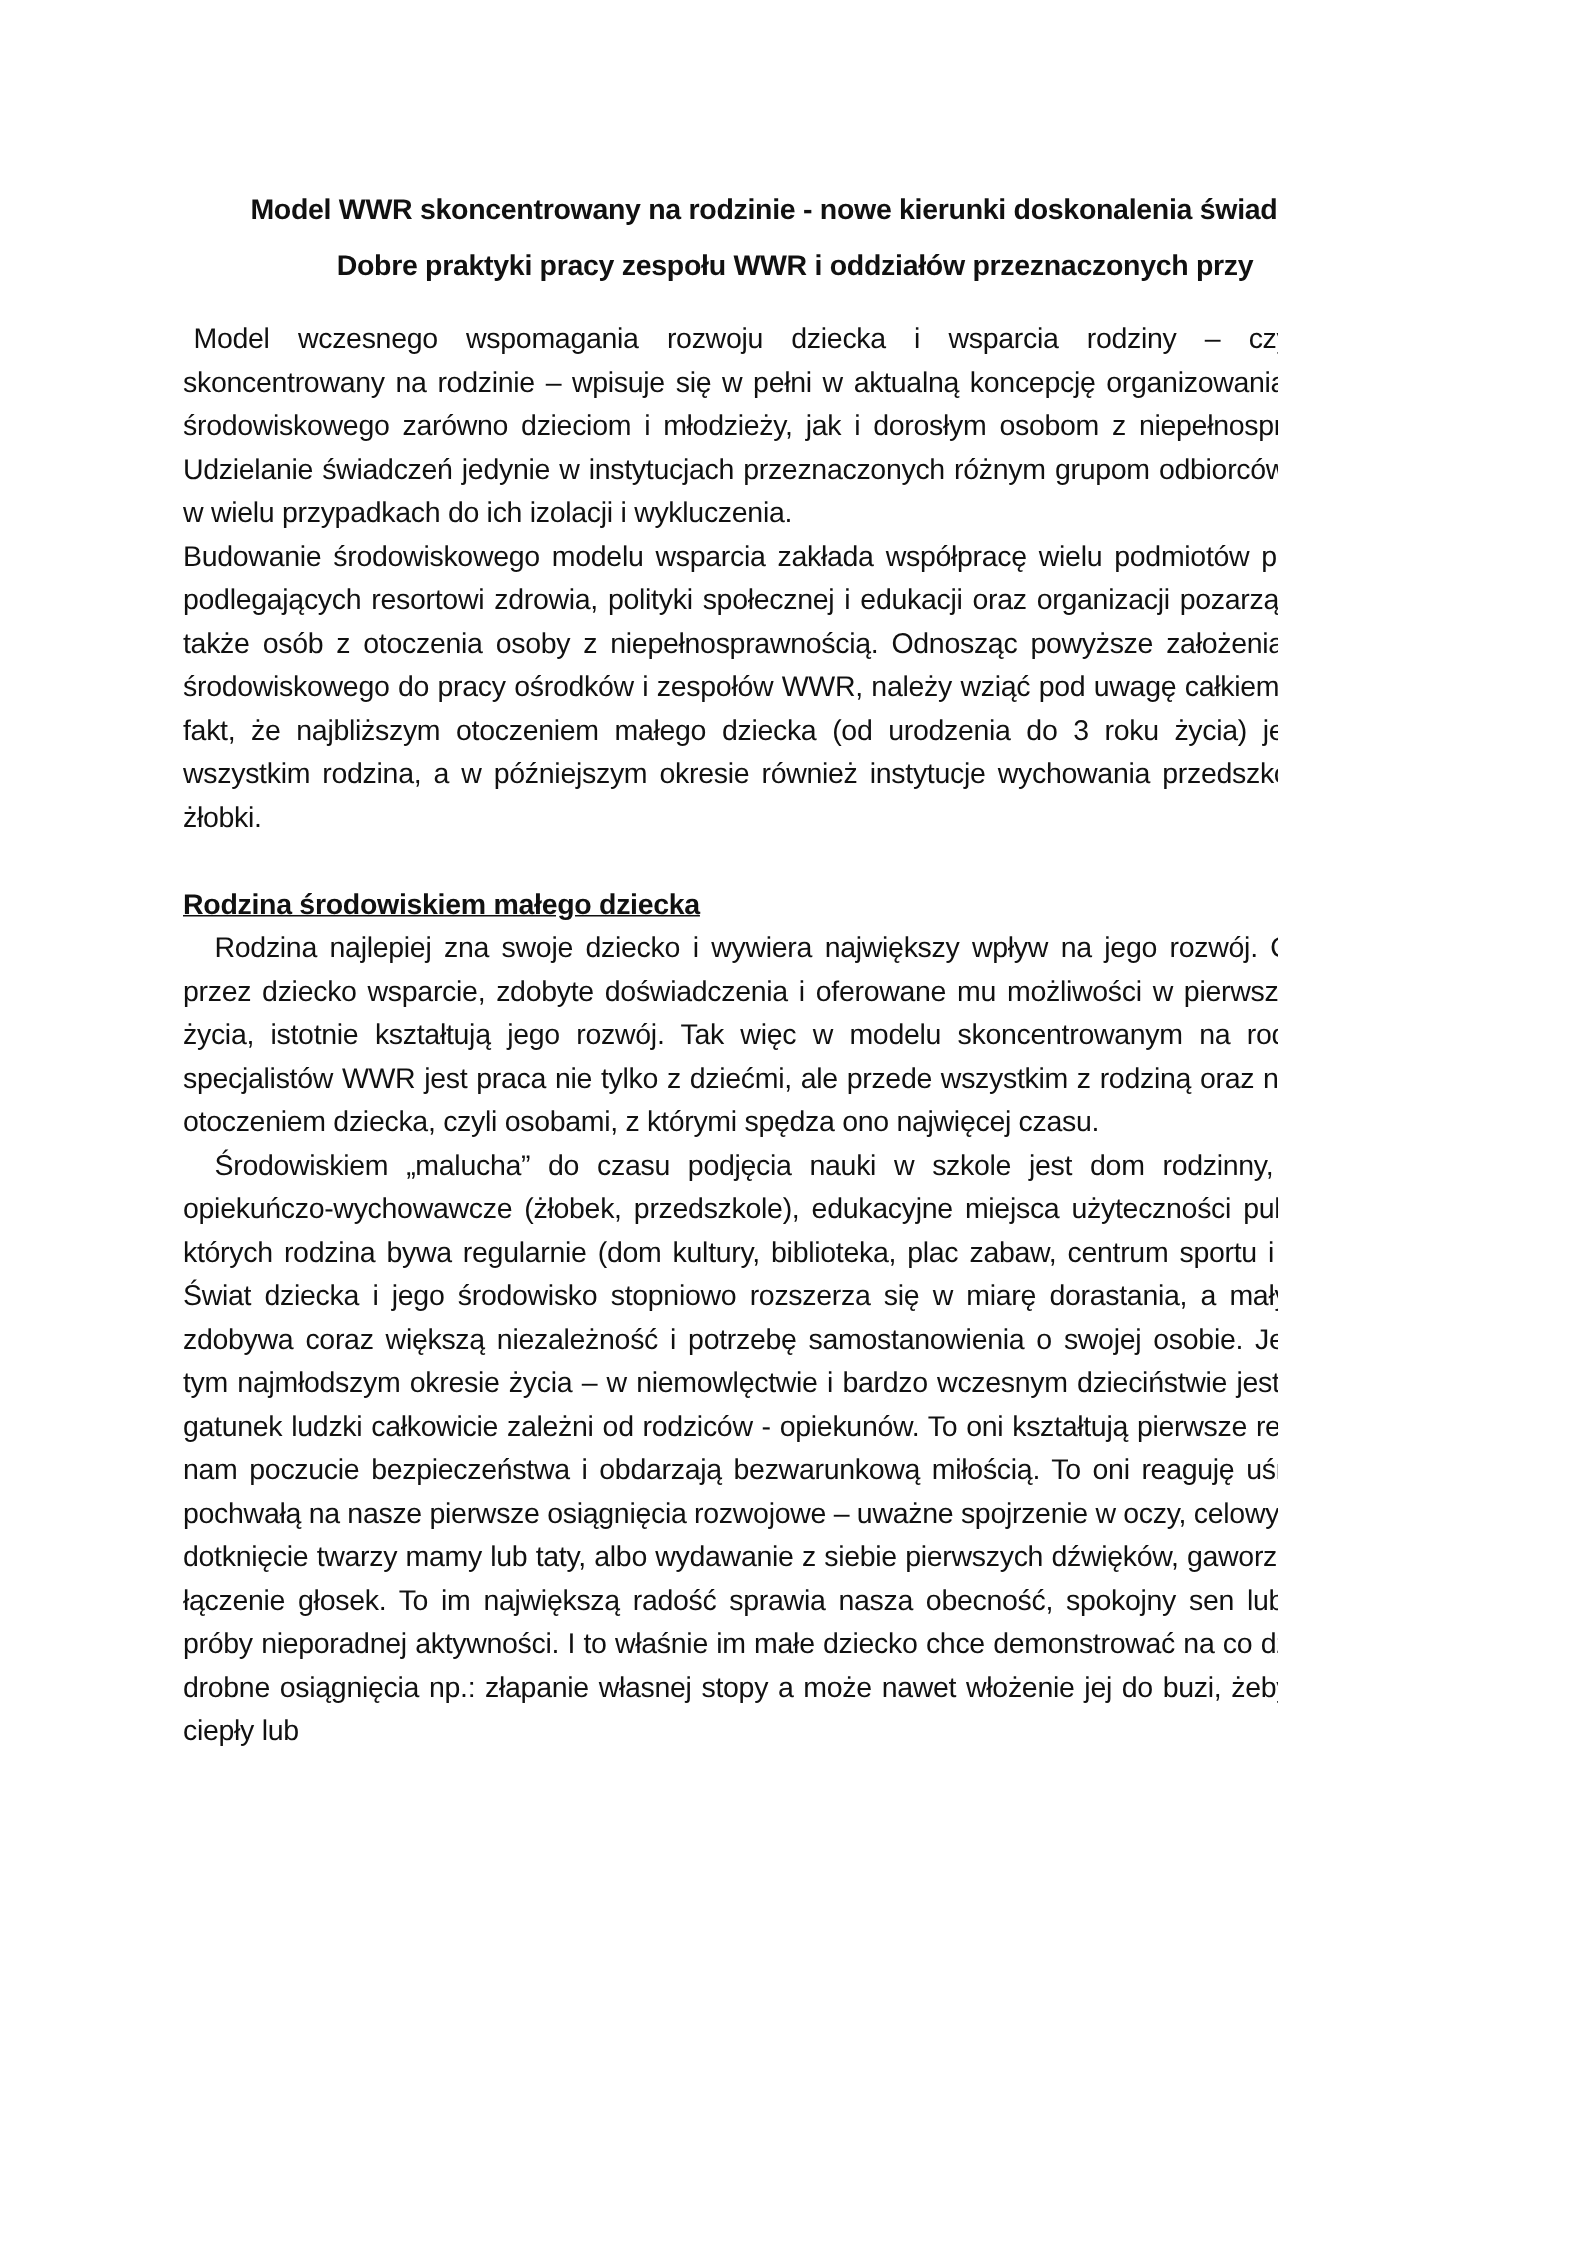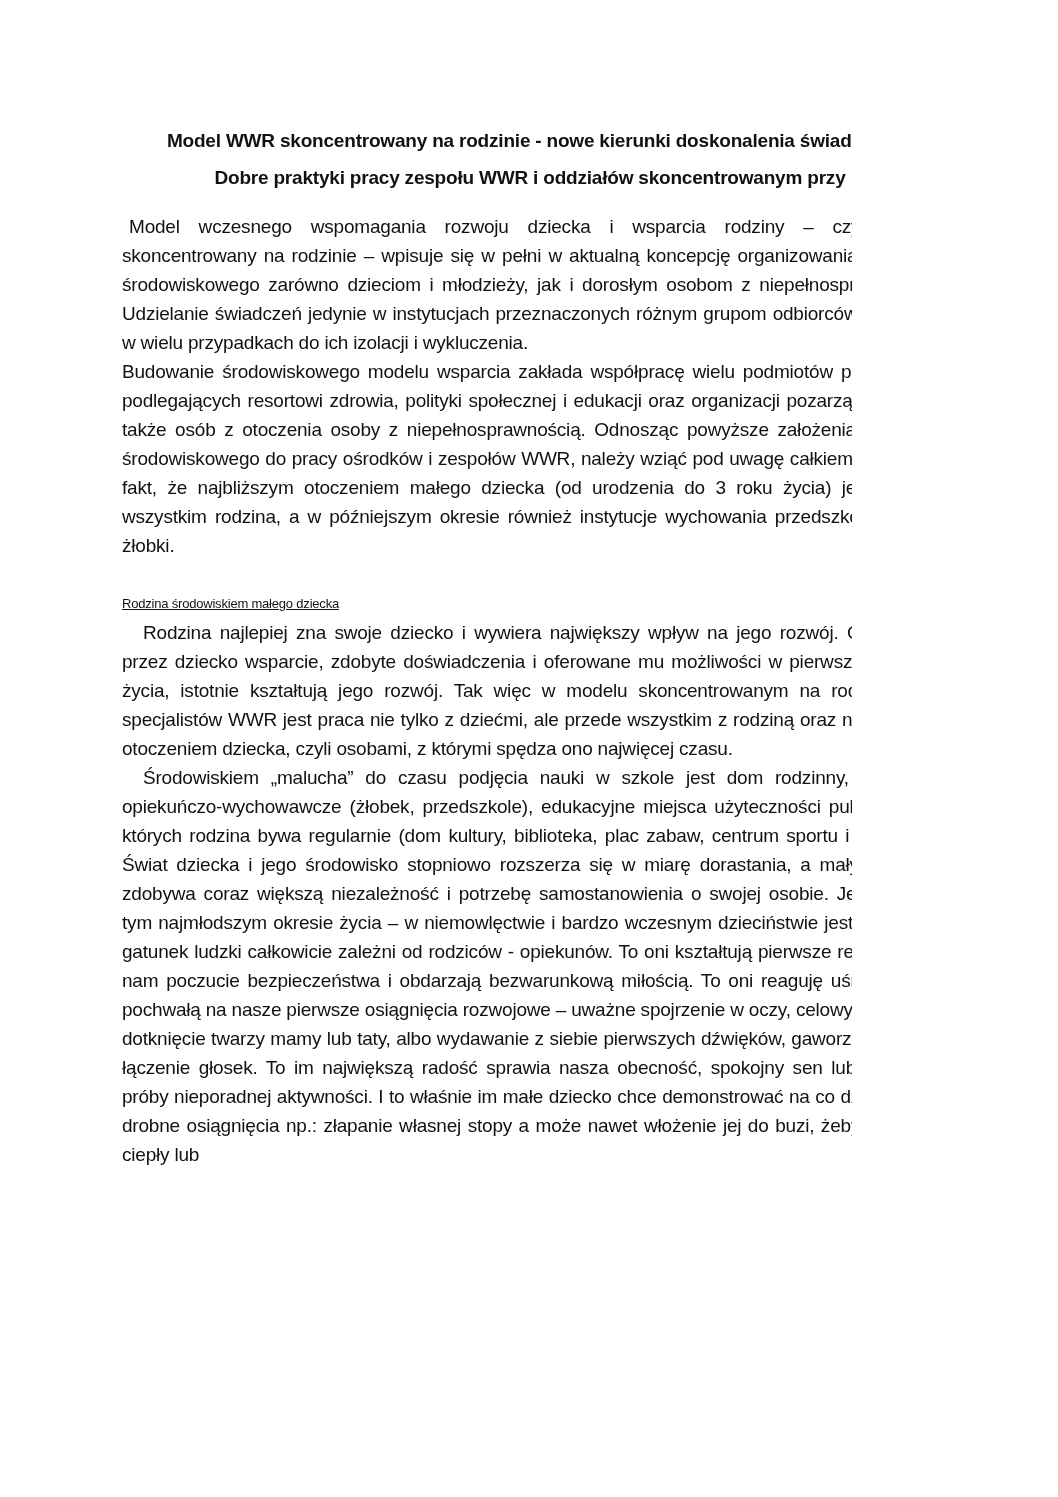--- a/index.html
+++ b/index.html
@@ -34,24 +34,24 @@
   .title p {
     margin: 0;
     line-height: 37px;
   }
   .para {
     margin: 0;
   }
   .indent-sm { text-indent: 7px; }
   .indent    { text-indent: 21px; }
   .heading {
-    font-size: 13px;
+    font-size: 19px;
     line-height: 29px;
     margin: 29px 0 0 0;
-    font-weight: normal;
+    font-weight: bold;
     text-decoration: underline;
     text-align: left;
   }
   .page-number {
     position: absolute;
     top: 1385px;
     left: 122px;
     width: 811px;
     text-align: right;
     font-size: 20px;
@@ -60,21 +60,21 @@
   }
 </style>
 </head>
 <body>
 
 <div class="page">
   <div class="content">
 
     <div class="title">
       <p>Model WWR skoncentrowany na rodzinie - nowe kierunki doskonalenia świadczeń</p>
-      <p>Dobre praktyki pracy zespołu WWR i oddziałów skoncentrowanym przy</p>
+      <p>Dobre praktyki pracy zespołu WWR i oddziałów przeznaczonych przy</p>
     </div>
 
     <p class="para indent-sm">Model wczesnego wspomagania rozwoju dziecka i wsparcia rodziny – czyli model skoncentrowany na rodzinie – wpisuje się w pełni w aktualną koncepcję organizowania wsparcia środowiskowego zarówno dzieciom i młodzieży, jak i dorosłym osobom z niepełnosprawnością. Udzielanie świadczeń jedynie w instytucjach przeznaczonych różnym grupom odbiorców prowadzi w wielu przypadkach do ich izolacji i wykluczenia.</p>
 
     <p class="para">Budowanie środowiskowego modelu wsparcia zakłada współpracę wielu podmiotów publicznych podlegających resortowi zdrowia, polityki społecznej i edukacji oraz organizacji pozarządowych, a także osób z otoczenia osoby z niepełnosprawnością. Odnosząc powyższe założenia wsparcia środowiskowego do pracy ośrodków i zespołów WWR, należy wziąć pod uwagę całkiem oczywisty fakt, że najbliższym otoczeniem małego dziecka (od urodzenia do 3 roku życia) jest przede wszystkim rodzina, a w późniejszym okresie również instytucje wychowania przedszkolnego lub żłobki.</p>
 
     <h2 class="heading">Rodzina środowiskiem małego dziecka</h2>
 
 
     <p class="para indent">Rodzina najlepiej zna swoje dziecko i wywiera największy wpływ na jego rozwój. Otrzymane przez dziecko wsparcie, zdobyte doświadczenia i oferowane mu możliwości w pierwszych latach życia, istotnie kształtują jego rozwój. Tak więc w modelu skoncentrowanym na rodzinie rolą specjalistów WWR jest praca nie tylko z dziećmi, ale przede wszystkim z rodziną oraz najbliższym otoczeniem dziecka, czyli osobami, z którymi spędza ono najwięcej czasu.</p>

